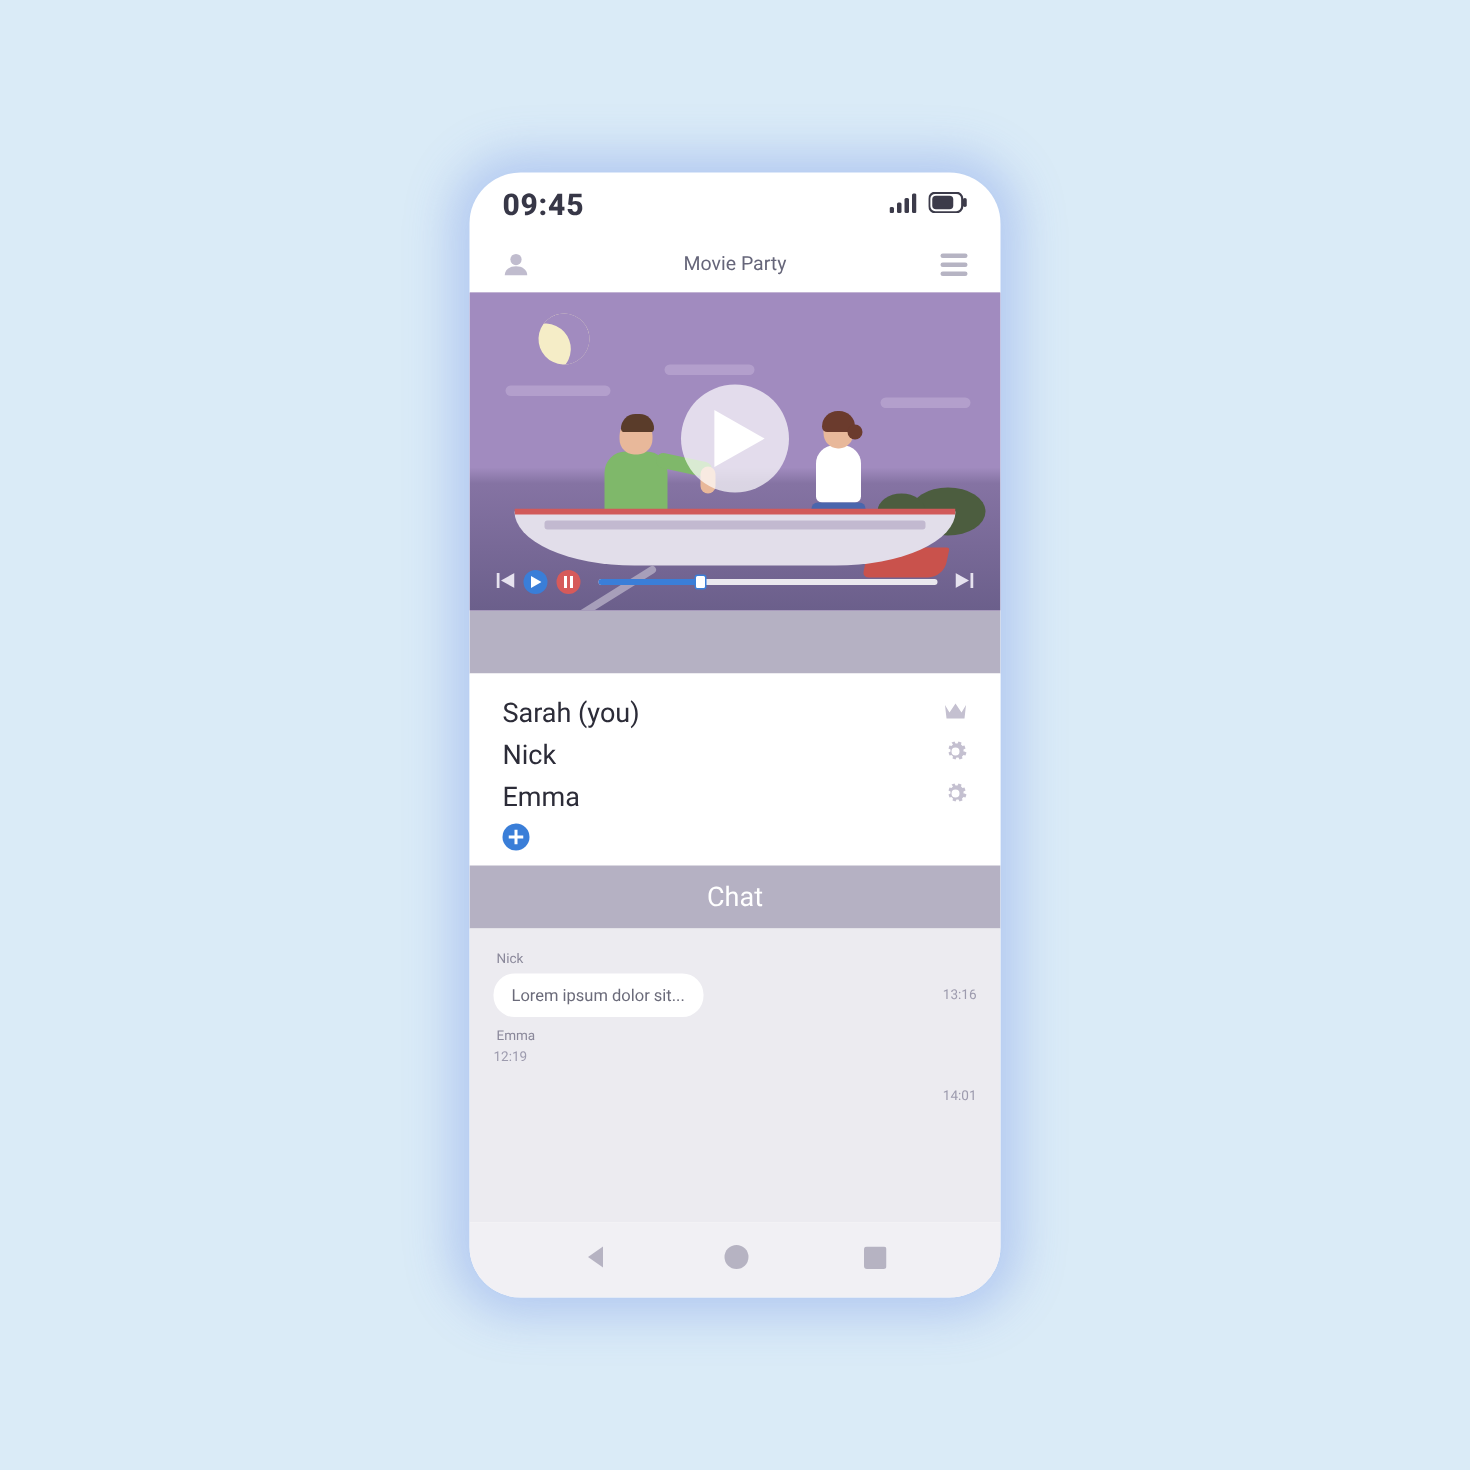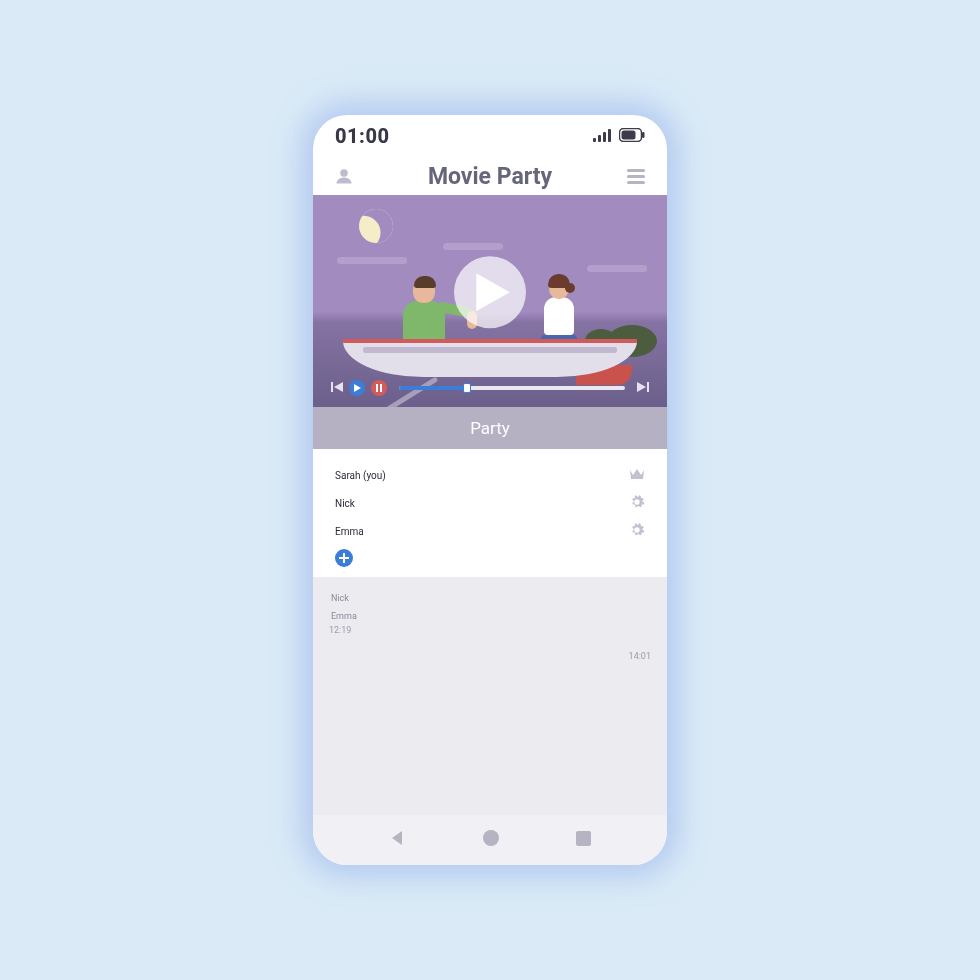--- a/index.html
+++ b/index.html
@@ -35,21 +35,21 @@
   .status-icons { display: flex; align-items: center; gap: 8px; }
   
   .header {
     height: 38px;
     display: flex;
     align-items: center;
     justify-content: space-between;
     padding: 0 22px;
     color: #57576b;
   }
-  .header-title { font-size: 23px; color: #66667a; font-weight: 700;}
+  .header-title { font-size: 13px; color: #66667a; font-weight: 400;}
   .header-avatar {
     width: 18px; height: 18px;
     color: #c0bcce;
   }
   .menu-icon {
     display: flex; flex-direction: column; gap: 3px; cursor: pointer;
   }
   .menu-icon span { display: block; width: 18px; height: 3px; background: #b6b4c3; border-radius: 2px; }
   
   .video-player {
@@ -154,21 +154,21 @@
   .tab-active {
     background: #fff; color: #2f2f3f; border-radius: 14px 0 0 0;
   }
   
   .members {
     padding: 12px 22px 10px;
     background: #fff;
   }
   .member-row {
     display: flex; align-items: center; justify-content: space-between;
-    height: 28px; font-size: 10px; color: #2c2c38;
+    height: 28px; font-size: 18px; color: #2c2c38;
   }
   .member-icon { color: #c4c0d0; }
   .add-btn {
     margin-top: 4px; width: 18px; height: 18px; border-radius: 50%; background: #3a7ed8;
     display: flex; align-items: center; justify-content: center; cursor: pointer;
     color: #fff; font-weight: 700;
   }
   
   .chat-header {
     height: 42px; background: #b5b1c3; color: #fff;
@@ -198,21 +198,21 @@
     color: #b6b3c2;
   }
   .nav-item { cursor: pointer; }
 </style>
 </head>
 <body>
 
 <div class="phone">
 
   <div class="status-bar">
-    <div class="status-time">01:00</div>
+    <div class="status-time">09:45</div>
     <div class="status-icons">
       <span>
         <svg width="18" height="14" viewBox="0 0 18 14">
             <g fill="#3c3b4a">
               <rect x="0" y="10" width="3" height="4" rx="1"></rect>
               <rect x="5" y="7" width="3" height="7" rx="1"></rect>
               <rect x="10" y="4" width="3" height="10" rx="1"></rect>
               <rect x="15" y="1" width="3" height="13" rx="1"></rect>
             </g>
           </svg>
@@ -303,21 +303,20 @@
       <span class="ctrl-skipnext">
         <svg width="12" height="12" viewBox="0 0 12 12" fill="#e6e2ef">
             <path d="M0 1 L9 6 L0 11 Z"></path>
             <rect x="10" y="1" width="2" height="10"></rect>
           </svg>
       </span>
     </div>
   </div>
 
   <div class="tabs">
-    <div class="tab tab-inactive">Party</div>
   </div>
 
   <div class="members">
     <div class="member-row">
       <span>Sarah (you)</span>
       <span class="member-icon">
         <svg width="16" height="14" viewBox="0 0 16 12" fill="#c4c0d0">
             <path d="M1 2 L4 7 L8 1 L12 7 L15 2 L14 11 L2 11 Z"></path>
           </svg>
       </span>
@@ -339,23 +338,28 @@
       </span>
     </div>
     <div class="add-btn">
       <svg width="10" height="10" viewBox="0 0 10 10" stroke="#fff" stroke-width="2">
           <line x1="5" y1="0" x2="5" y2="10"></line>
           <line x1="0" y1="5" x2="10" y2="5"></line>
         </svg>
     </div>
   </div>
 
+  <div class="chat-header">Chat</div>
 
   <div class="chat">
     <div class="chat-name">Nick</div>
+    <div class="chat-line">
+      <div class="bubble">Lorem ipsum dolor sit...</div>
+      <div class="chat-time">13:16</div>
+    </div>
     <div class="chat-name">Emma</div>
     <div class="chat-line">
       <div class="chat-time">12:19</div>
     </div>
     <div style="height:8px;"></div>
     <div class="chat-line outgoing">
       <div class="chat-time">14:01</div>
     </div>
   </div>
 

